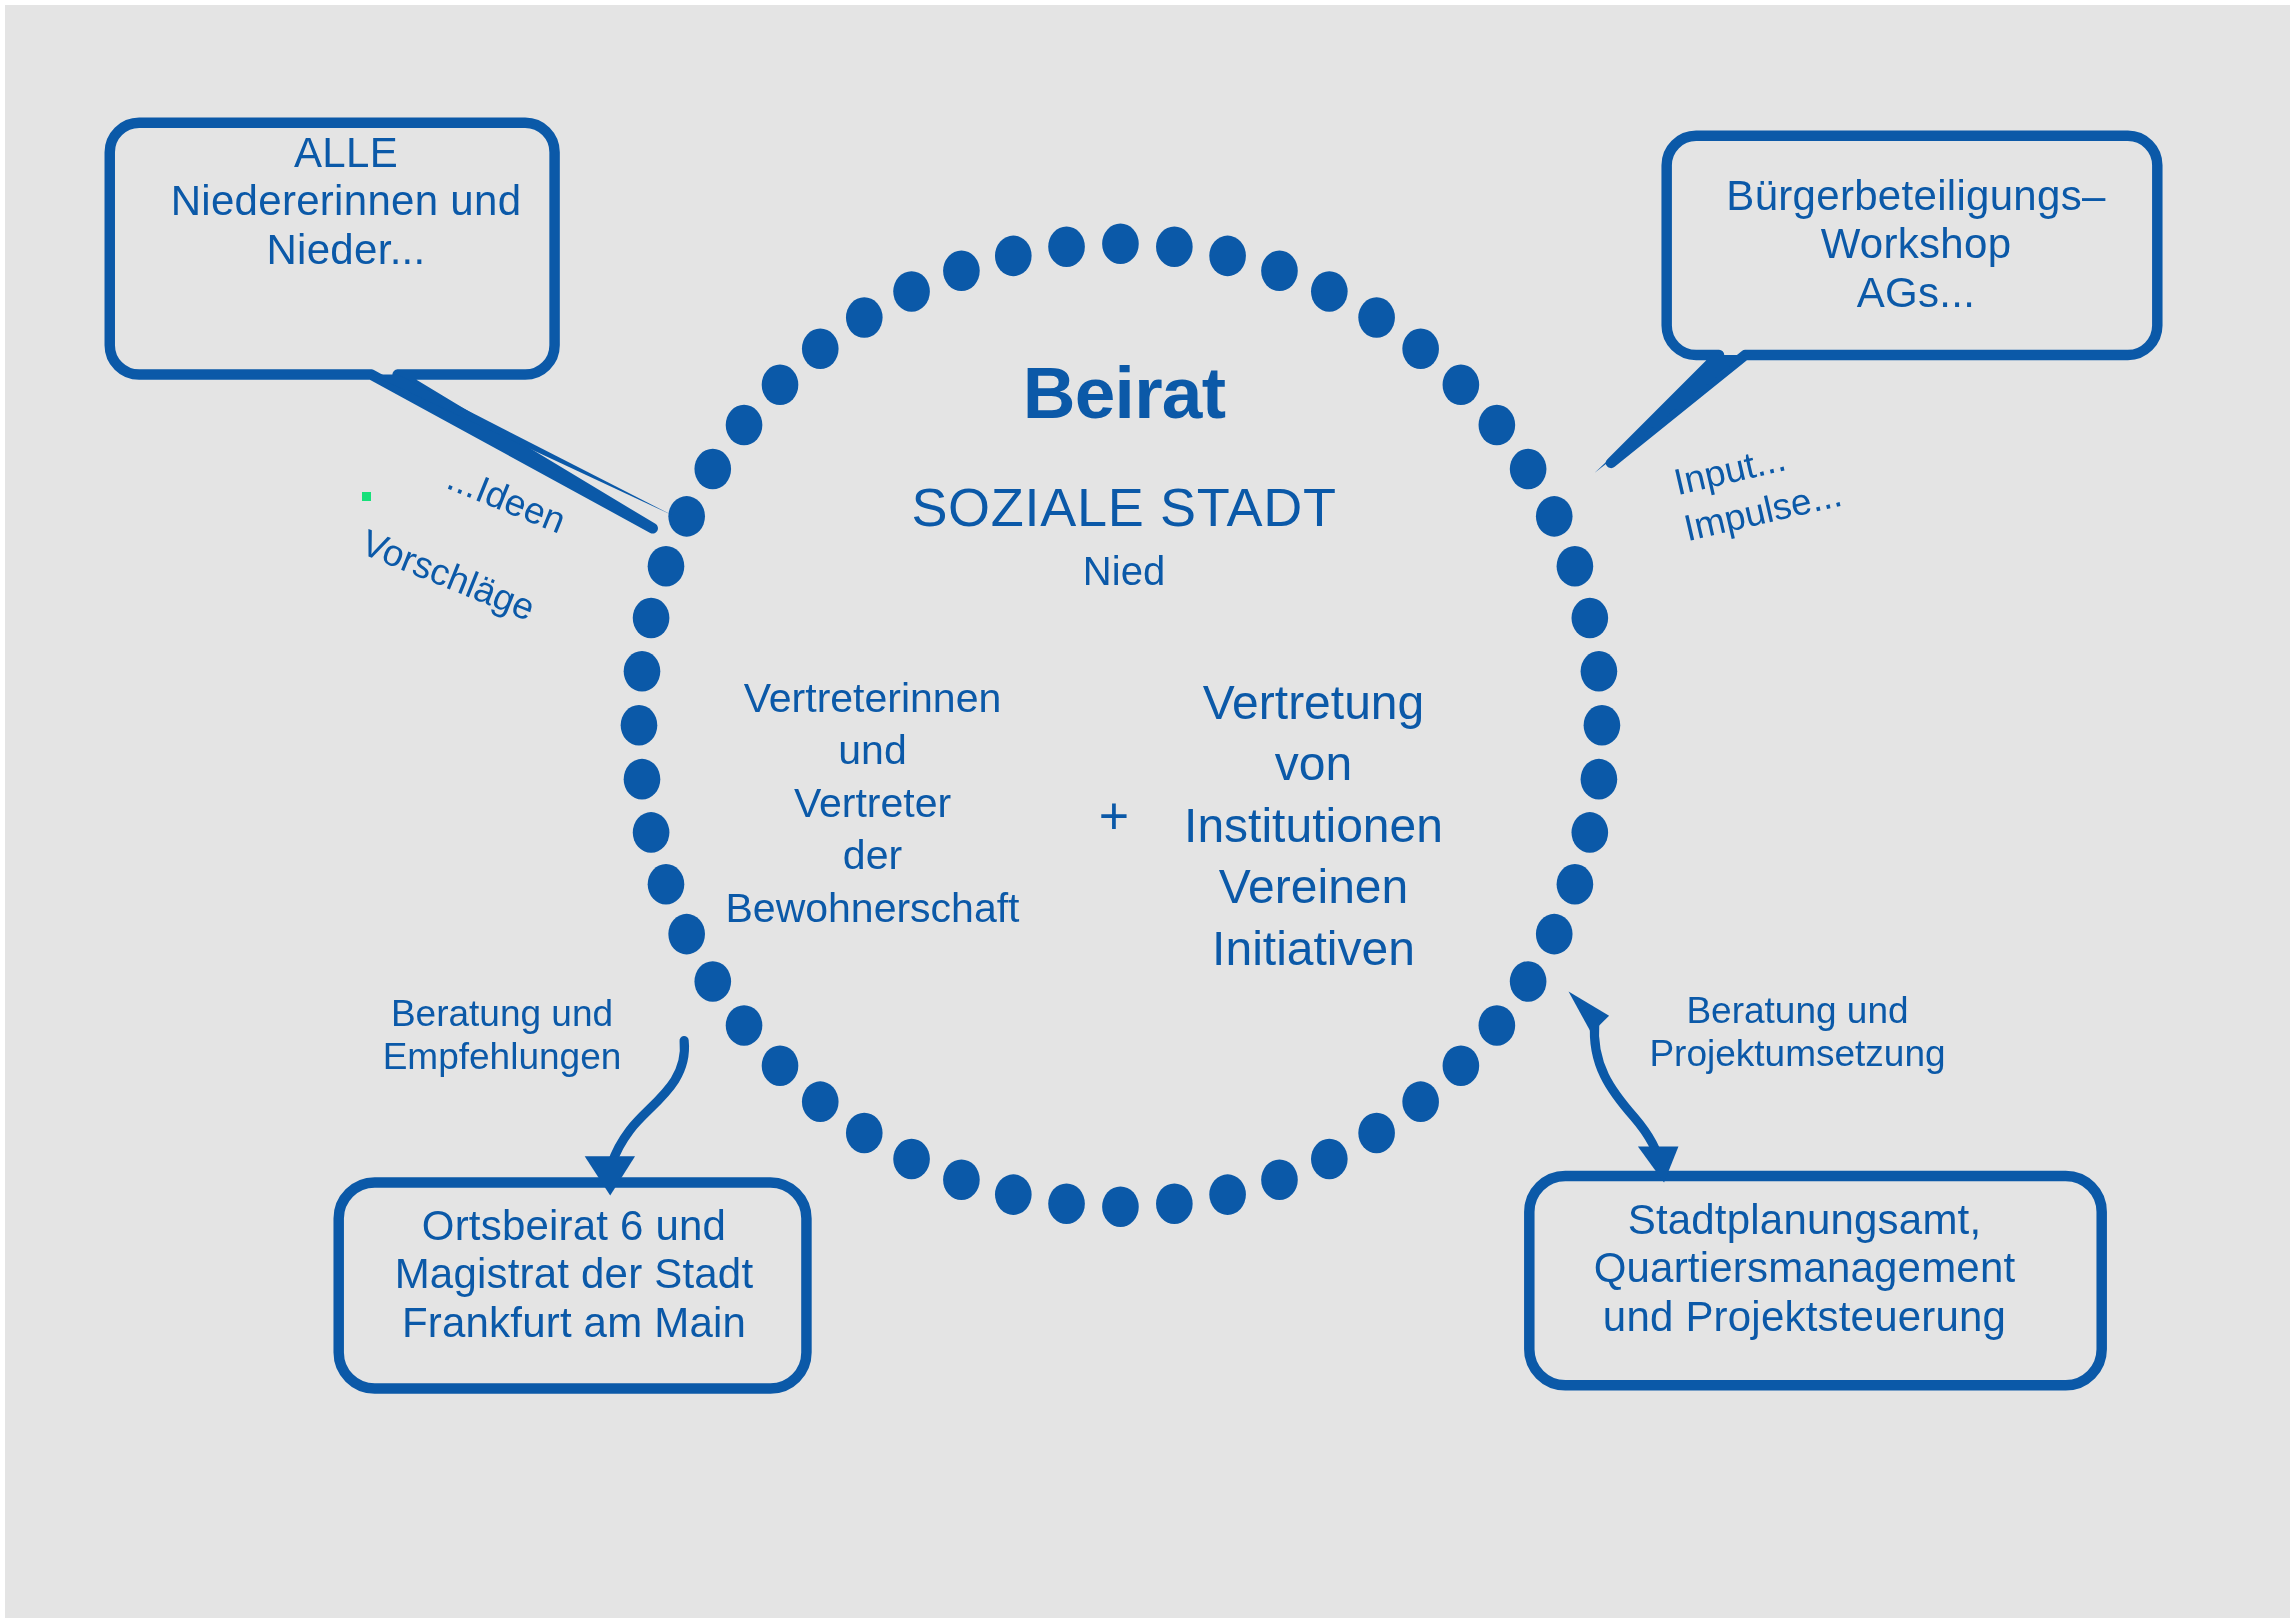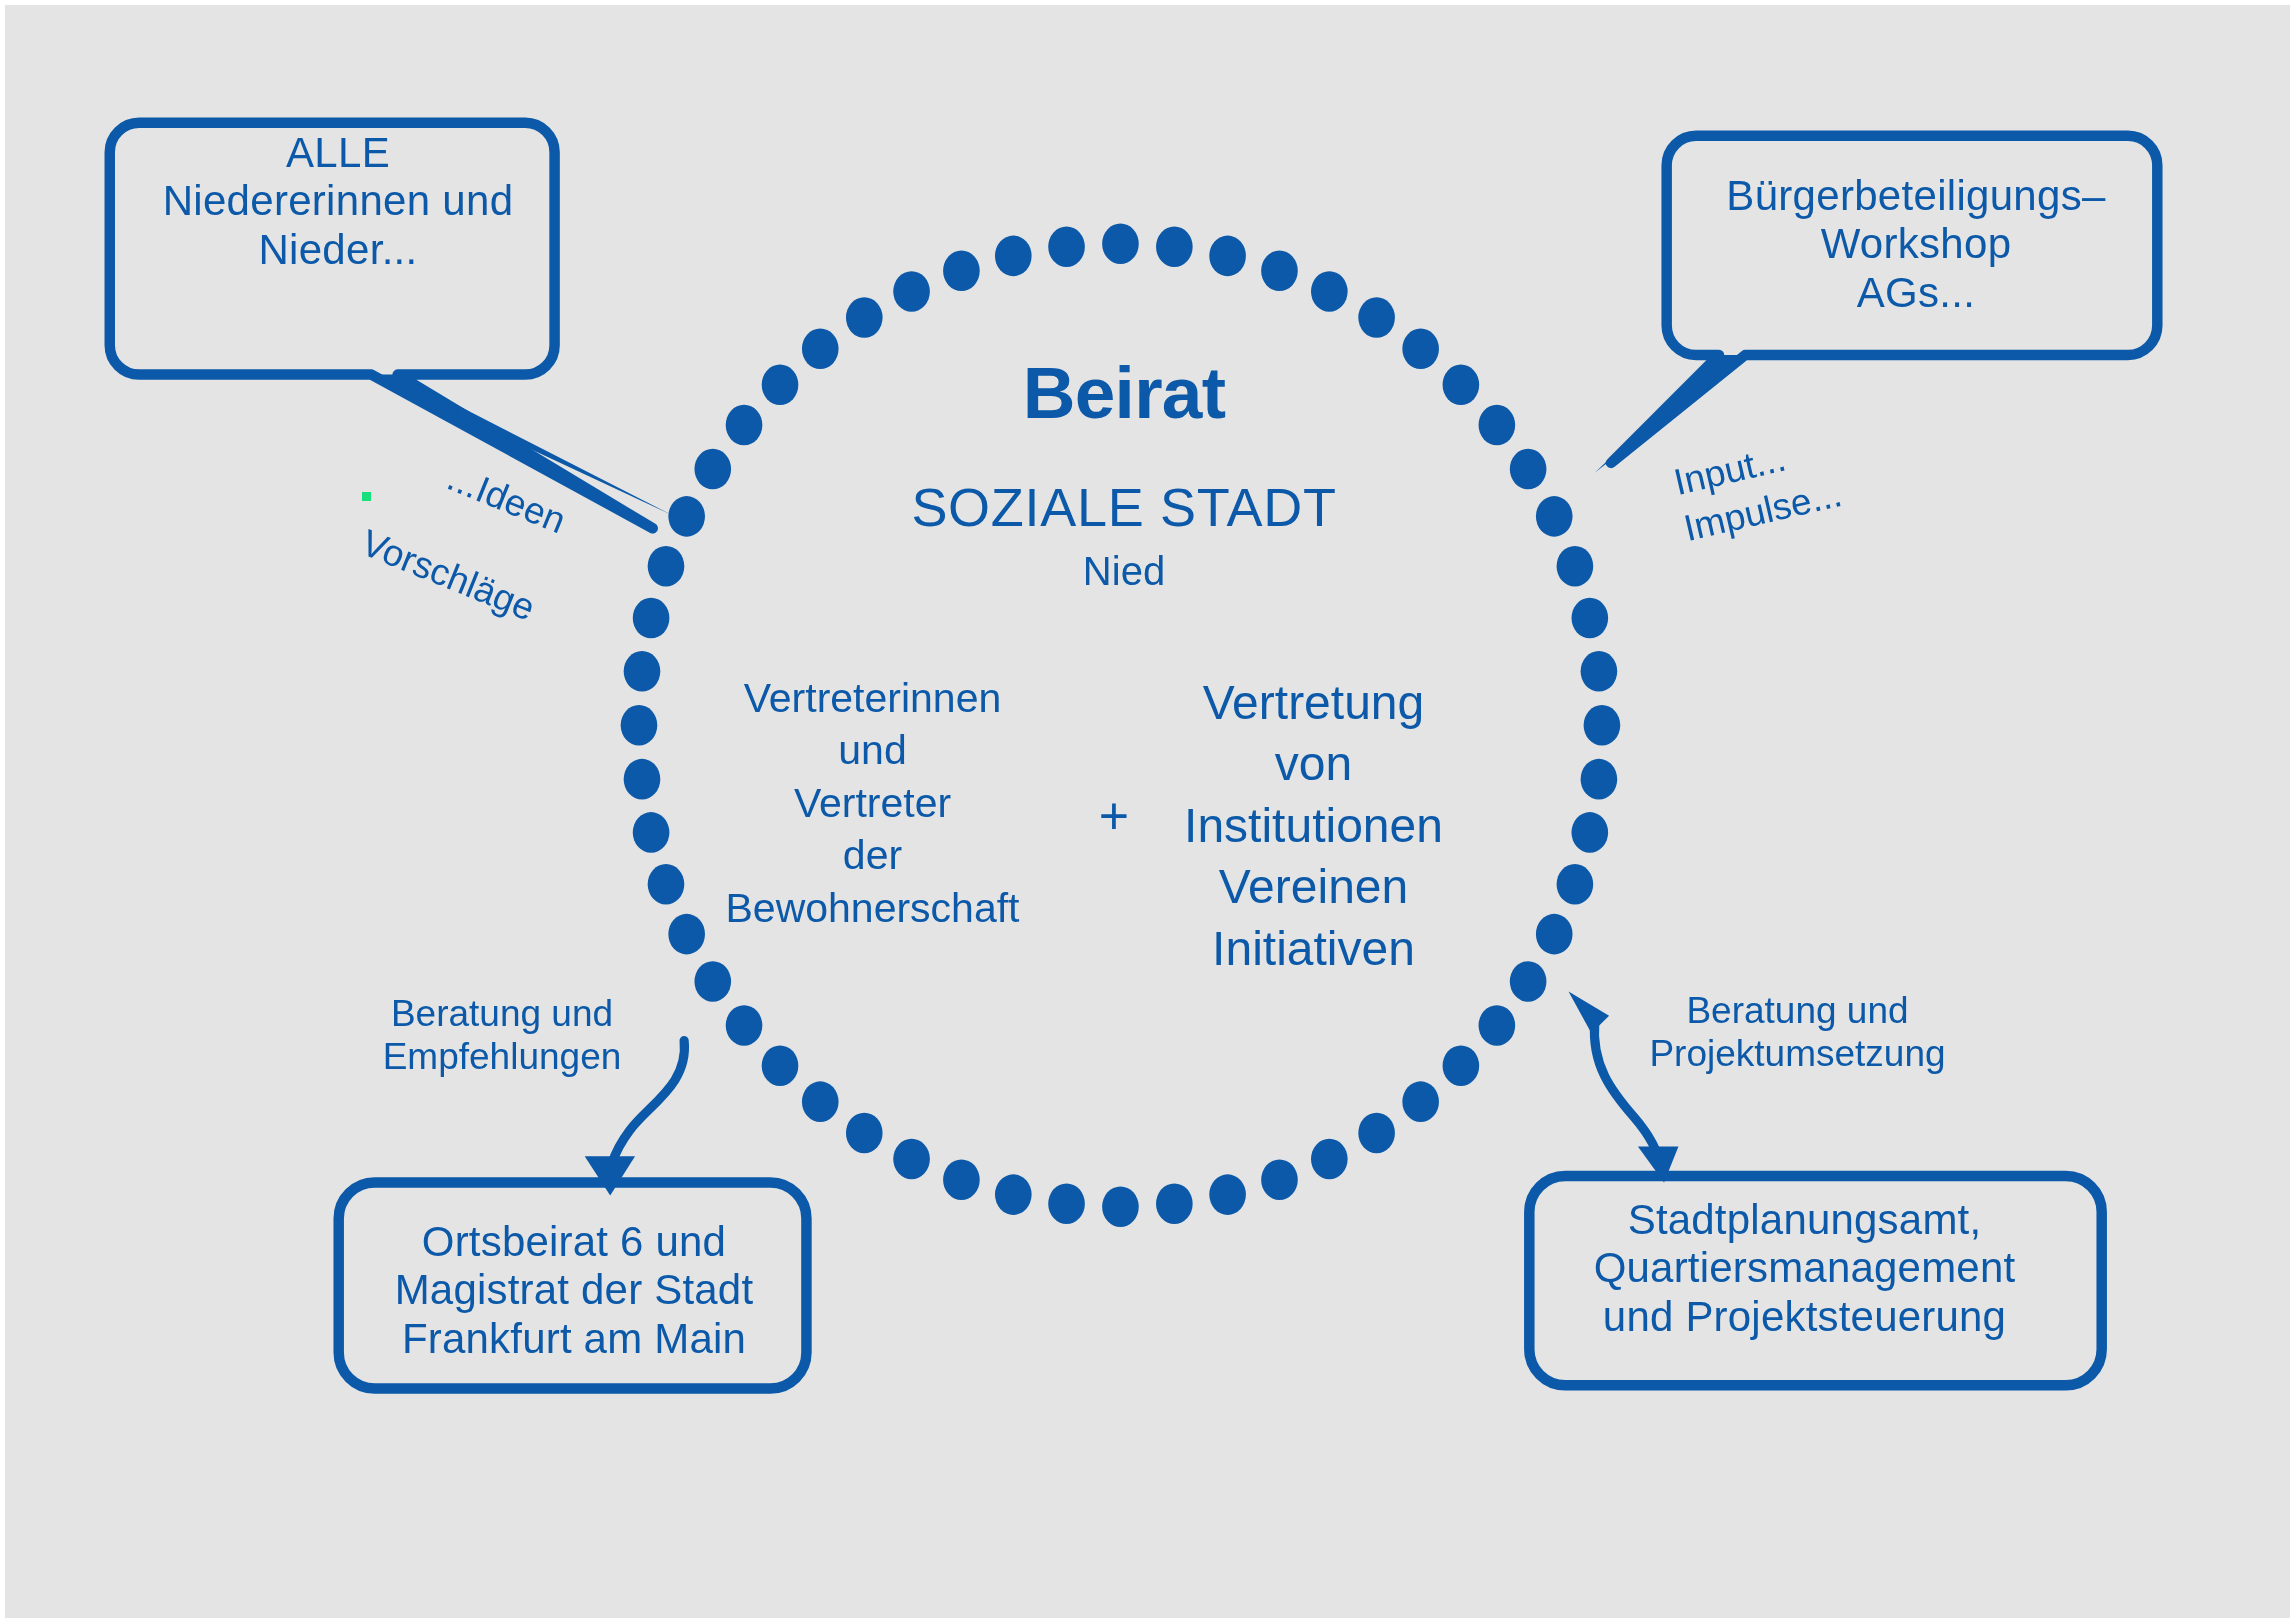--- a/index.html
+++ b/index.html
@@ -35,29 +35,29 @@
     line-height: 1.15;
     white-space: pre-line;
     user-select: none;
   }
 
   
   .bubble-text {
     font-size: 42px;
     letter-spacing: 0.3px;
   }
-  #bubble-tl-text { left: 104px; top: 124px; width: 458px; }
+  #bubble-tl-text { left: 112px; top: 124px; width: 458px; }
   #bubble-tr-text { left: 1682px; top: 167px; width: 458px; text-align: center; }
 
   
   .box-text {
     font-size: 42px;
     letter-spacing: 0.2px;
   }
-  #box-bl-text { left: 340px; top: 1197px; width: 458px; margin-top: 16px; }
+  #box-bl-text { left: 340px; top: 1197px; width: 458px; }
   #box-br-text { left: 1538px; top: 1191px; width: 523px; }
 
   
   #center-title {
     left: 772px; top: 346px; width: 694px;
     font-size: 73px;
     font-weight: bold;
     letter-spacing: -0.7px;
   }
   #center-sub1 {

